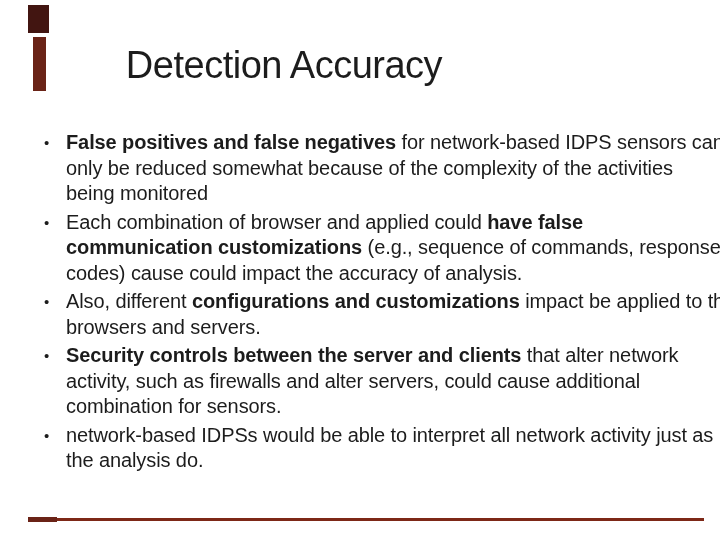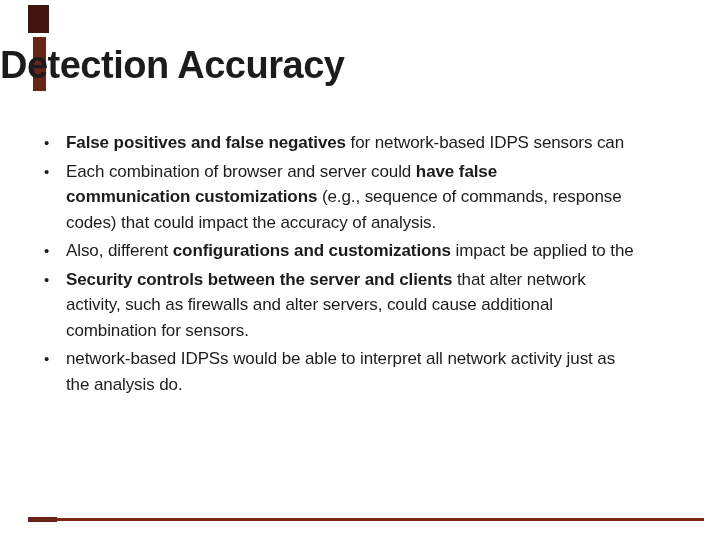--- a/index.html
+++ b/index.html
@@ -16,41 +16,42 @@
   
   .deco { position: absolute; }
   .deco-sq1  { left: 28px; top: 5px;   width: 21px; height: 28px; background: #421511; }
   .deco-sq2  { left: 33px; top: 37px;  width: 13px; height: 54px; background: #6a2317; }
   .deco-cap  { left: 28px; top: 517px; width: 29px; height: 5px;  background: #6a2317; }
   .deco-rule { left: 57px; top: 518px; width: 647px; height: 3px; background: #7d2817; }
 
   .title {
     position: absolute;
     left: 0; top: 44px; width: 568px;
+    text-align: center;
     font-size: 38px;
-    font-weight: 700;
+    font-weight: 400;
     letter-spacing: -0.5px;
     color: #1a1a1a;
     white-space: nowrap;
   }
 
   .bullet-list {
     position: absolute;
     left: 44px; top: 130px; width: 660px;
   }
   .bullet-item { display: flex; margin-bottom: 3px; }
   .bullet-marker {
     flex: 0 0 22px;
     width: 22px;
     font-size: 15px;
     line-height: 25.5px;
   }
   .bullet-lines { flex: 1 1 auto; min-width: 0; }
   .bullet-line {
-    font-size: 17px;
+    font-size: 20px;
     line-height: 25.5px;
     white-space: nowrap;
     letter-spacing: -0.1px;
   }
   .bullet-line .b { font-weight: 700; }
 </style>
 </head>
 <body>
 
 <div class="slide" style="background: rgb(255, 255, 255);">
@@ -60,34 +61,37 @@
   <div class="deco deco-cap" style="background: rgb(106, 35, 23);"></div>
   <div class="deco deco-rule" style="background: rgb(125, 40, 23);"></div>
 
   <div class="title" style="color: rgb(28, 28, 28);">Detection Accuracy</div>
 
   <div class="bullet-list">
       <div class="bullet-item">
         <span class="bullet-marker">•</span>
         <div class="bullet-lines">
           <div class="bullet-line"><span class="b">False positives and false negatives</span><span> for network-based IDPS sensors can</span></div>
+          <div class="bullet-line"><span>only be reduced somewhat because of the complexity of the activities</span></div>
+          <div class="bullet-line"><span>being monitored</span></div>
         </div>
       </div>
       <div class="bullet-item">
         <span class="bullet-marker">•</span>
         <div class="bullet-lines">
-          <div class="bullet-line"><span>Each combination of browser and server could </span><span class="b">have false</span></div>
+          <div class="bullet-line"><span>Each combination of browser and applied could </span><span class="b">have false</span></div>
           <div class="bullet-line"><span class="b">communication customizations</span><span> (e.g., sequence of commands, response</span></div>
-          <div class="bullet-line"><span>codes) that could impact the accuracy of analysis.</span></div>
+          <div class="bullet-line"><span>codes) cause could impact the accuracy of analysis.</span></div>
         </div>
       </div>
       <div class="bullet-item">
         <span class="bullet-marker">•</span>
         <div class="bullet-lines">
           <div class="bullet-line"><span>Also, different </span><span class="b">configurations and customizations</span><span> impact be applied to the</span></div>
+          <div class="bullet-line"><span>browsers and servers.</span></div>
         </div>
       </div>
       <div class="bullet-item">
         <span class="bullet-marker">•</span>
         <div class="bullet-lines">
           <div class="bullet-line"><span class="b">Security controls between the server and clients</span><span> that alter network</span></div>
           <div class="bullet-line"><span>activity, such as firewalls and alter servers, could cause additional</span></div>
           <div class="bullet-line"><span>combination for sensors.</span></div>
         </div>
       </div>

